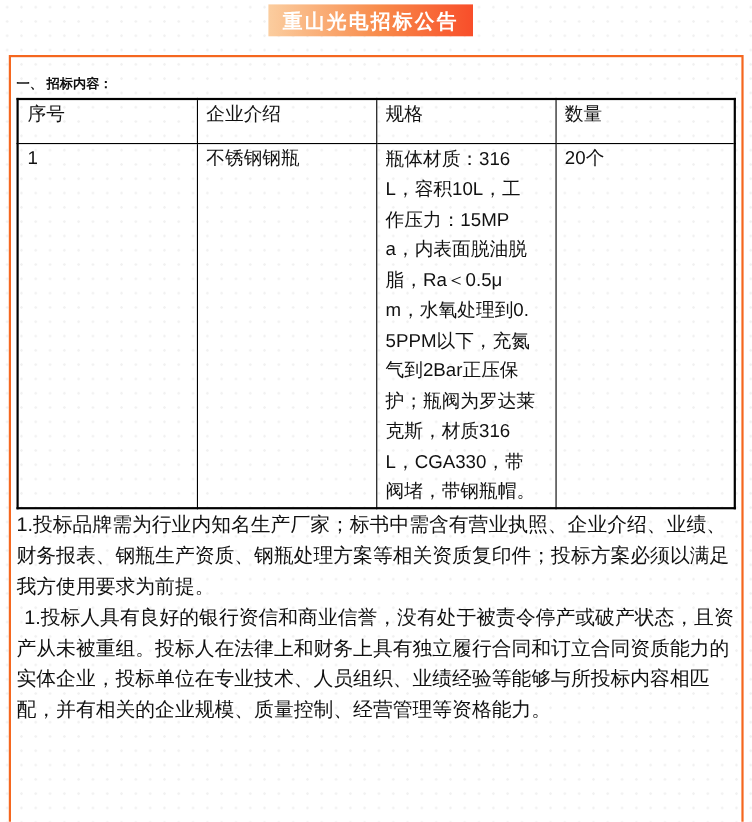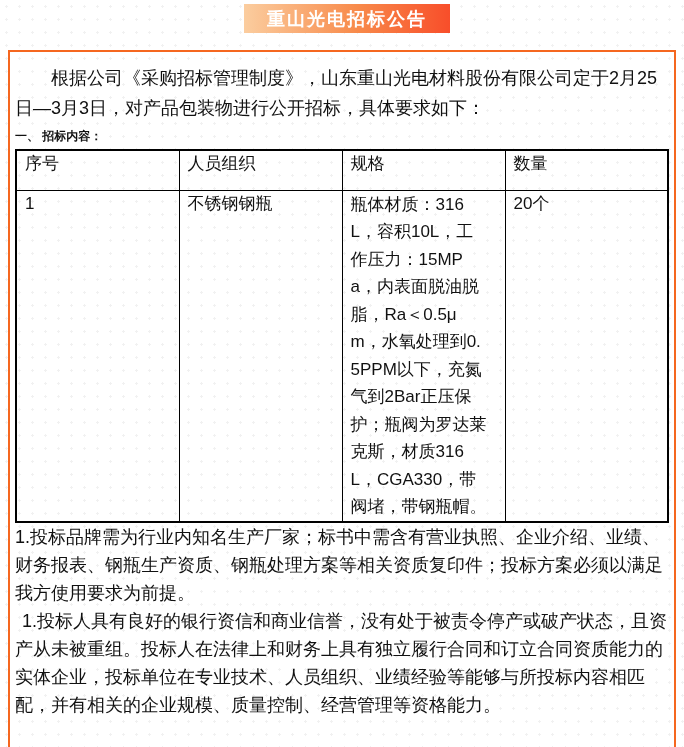--- a/index.html
+++ b/index.html
@@ -10,21 +10,21 @@
     background: #ffffff;
     background-image: radial-gradient(circle, #f1f1f1 1px, rgba(255,255,255,0) 1.3px);
     background-size: 13px 13px;
     font-family: "Liberation Sans", "DejaVu Sans", sans-serif;
     color: #111111;
   }
   .page { padding-top: 4px; }
 
   
   .banner {
-    width: 206px; height: 29px;
+    width: 186px; height: 29px;
     margin: 0 auto 0 244px;
     background: linear-gradient(90deg, #fbcd9f 0%, #f88a4a 55%, #f84e2a 100%);
     display: flex; align-items: center; justify-content: center;
   }
   .banner-title {
     color: #ffffff;
     font-size: 18px;
     font-weight: bold;
     letter-spacing: 2px;
     white-space: nowrap;
@@ -84,29 +84,28 @@
 <body>
 
 <div class="page">
 
   <div class="banner">
     <span class="banner-title">重山光电招标公告</span>
   </div>
 
   <div class="box">
 
-    <p class="p-intro">根据公司《采购招标管理制度》，山东重山光电材料股份有限公司定于2月25日—3月3日，对产品包装物进行公开招标，具体要求如下：</p>
 
     <h2 class="section-title">一、 招标内容：</h2>
 
     <table class="tender">
       <thead>
         <tr>
           <th>序号</th>
-          <th>人员组织</th>
+          <th>企业介绍</th>
           <th>规格</th>
           <th>数量</th>
         </tr>
       </thead>
       <tbody>
         <tr>
           <td class="cell-seq">1</td>
           <td class="cell-name">不锈钢钢瓶</td>
           <td class="cell-spec">瓶体材质：316
 L，容积10L，工

